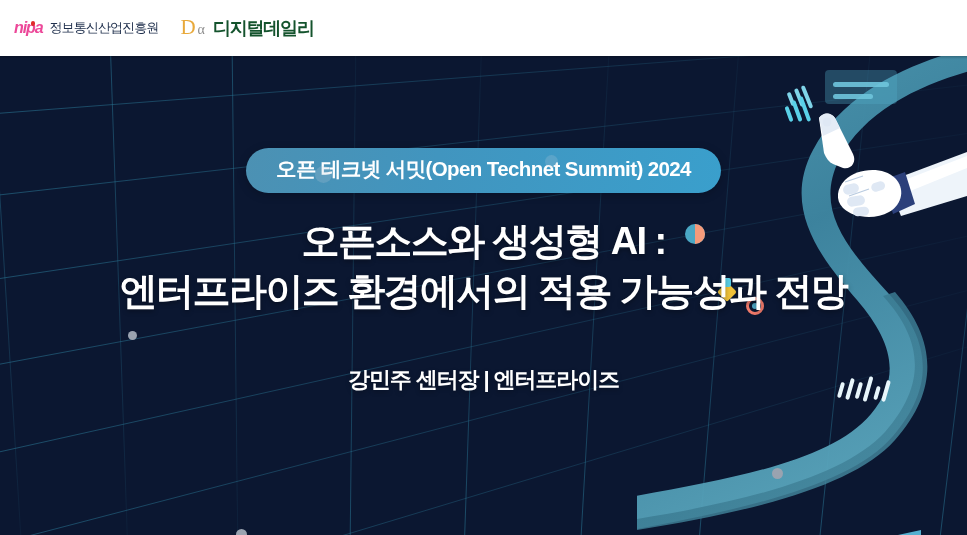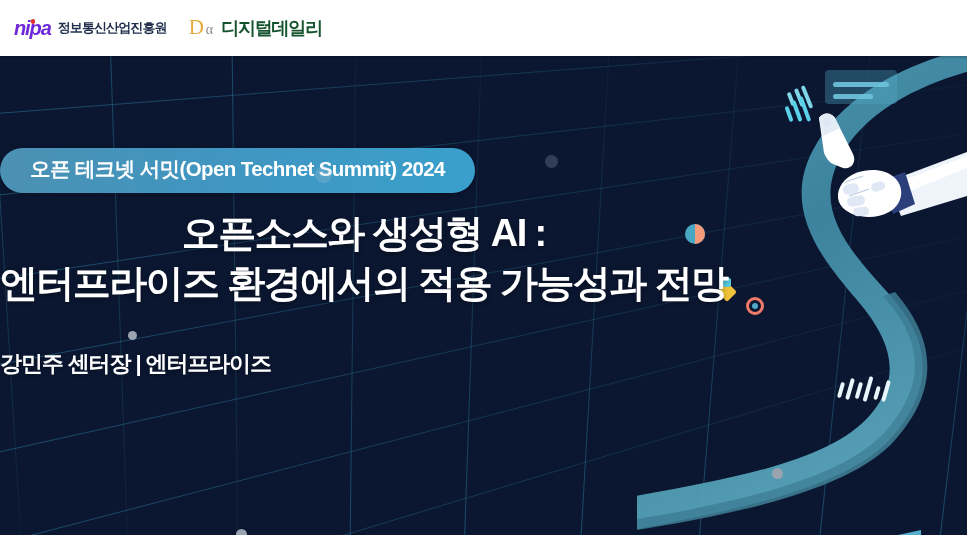--- a/index.html
+++ b/index.html
@@ -16,28 +16,28 @@
     justify-content:space-between; padding:0 16px 0 14px; z-index:40;
   }
   .brand-left { display:flex; align-items:center; gap:11px; }
   .gov-mark { width:30px; height:30px; position:relative; flex:none; }
   .gov-name { font-size:13.5px; color:#1b1b1b; letter-spacing:-0.4px; font-weight:500; }
 
   .brand-right { display:flex; align-items:center; gap:22px; }
   .nipa-wrap { display:flex; align-items:center; gap:7px; }
   .nipa-logo { position:relative; font-size:0; line-height:0; }
   .nipa-word {
-    font-size:20px; font-weight:bold; font-style:italic; color:#6d28d9;
+    font-size:16px; font-weight:bold; font-style:italic; color:#ec4899;
     letter-spacing:-1.1px; line-height:1;
   }
   .nipa-dot {
     position:absolute; width:4.5px; height:4.5px; border-radius:50%;
     background:#e02b2b; top:1px; left:16.5px;
   }
-  .nipa-kr { font-size:13px; color:#20304d; letter-spacing:-0.9px; font-weight:700; }
+  .nipa-kr { font-size:13px; color:#20304d; letter-spacing:-0.9px; font-weight:400; }
 
   .dd-wrap { display:flex; align-items:baseline; gap:5px; }
   .dd-d { font-family:"Liberation Serif","DejaVu Serif",serif; font-size:21px; color:#e8a93b; line-height:1; }
   .dd-a { font-family:"Liberation Serif","DejaVu Serif",serif; font-size:14px; color:#8d8d8d; line-height:1; margin-left:-3px; }
   .dd-kr { font-size:18px; font-weight:bold; color:#14532d; letter-spacing:-1.2px; margin-left:3px; }
 
   .topbar-shadow {
     position:absolute; left:0; top:56px; width:967px; height:3px;
     background:linear-gradient(180deg, rgba(0,0,0,.22), rgba(0,0,0,0)); z-index:39;
   }
@@ -50,22 +50,23 @@
   .dot { position:absolute; border-radius:50%; background:#9aa3b0; z-index:6; }
   .dot.soft { background:rgba(190,205,220,.22); }
 
   
   .art { position:absolute; right:0; top:56px; width:330px; height:479px; z-index:5; overflow:hidden; }
   .art svg { display:block; }
 
   
   .content {
     position:absolute; left:0; top:56px; width:967px; height:361px;
-    z-index:20; display:flex; flex-direction:column; align-items:flex-start;
+    z-index:20; display:flex; flex-direction:column; align-items:center;
     pointer-events:none;
+    gap:8px;
   }
   .content > * { pointer-events:auto; }
 
   .badge {
     margin-top:92px;
     padding:11px 30px 13px;
     border-radius:26px;
     background:linear-gradient(100deg,#4c91b3 0%,#4195bf 40%,#3a9fcc 100%);
     color:#ffffff; font-size:20.5px; font-weight:bold; letter-spacing:-0.6px;
     white-space:nowrap; line-height:1;

